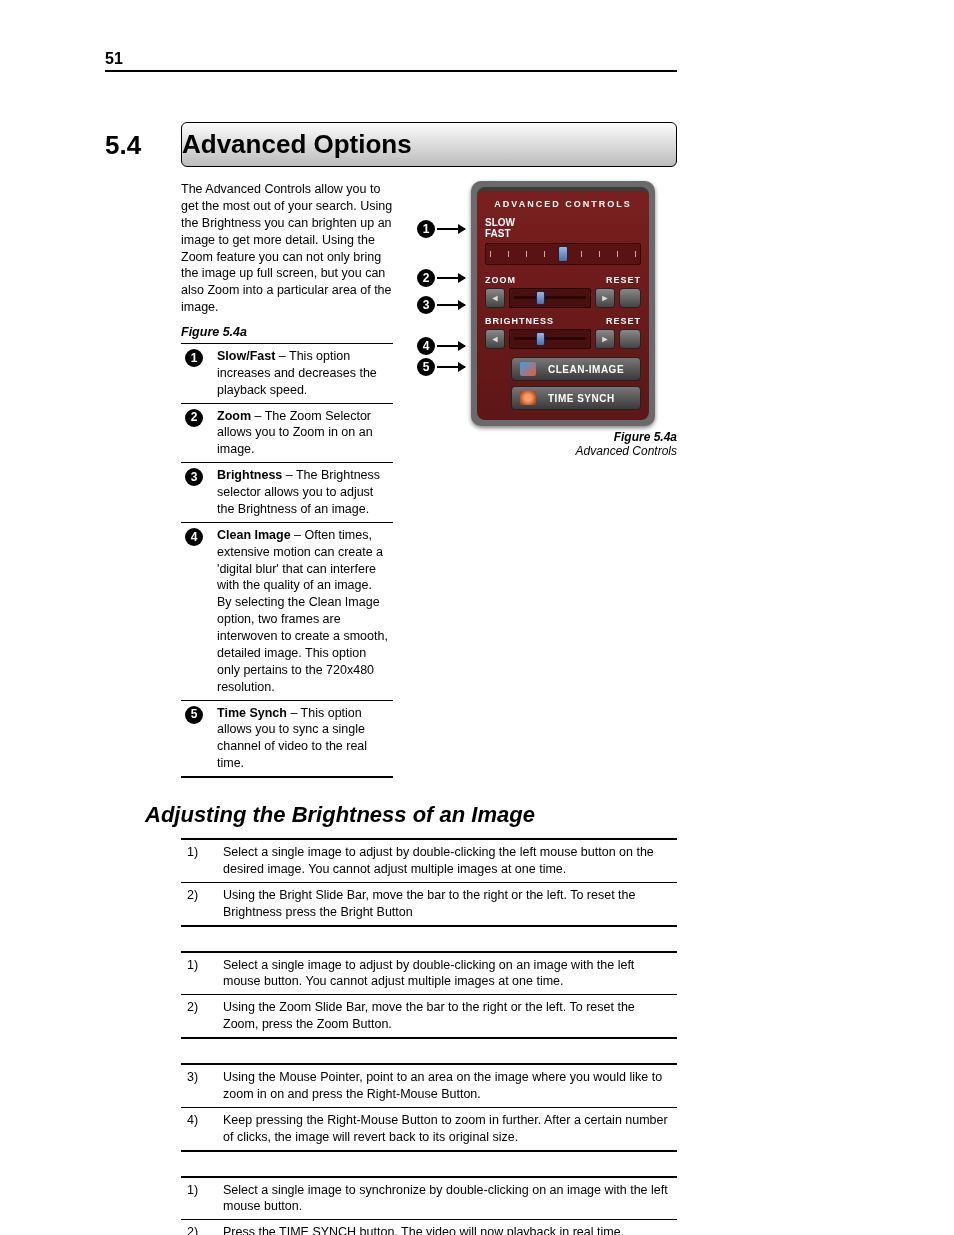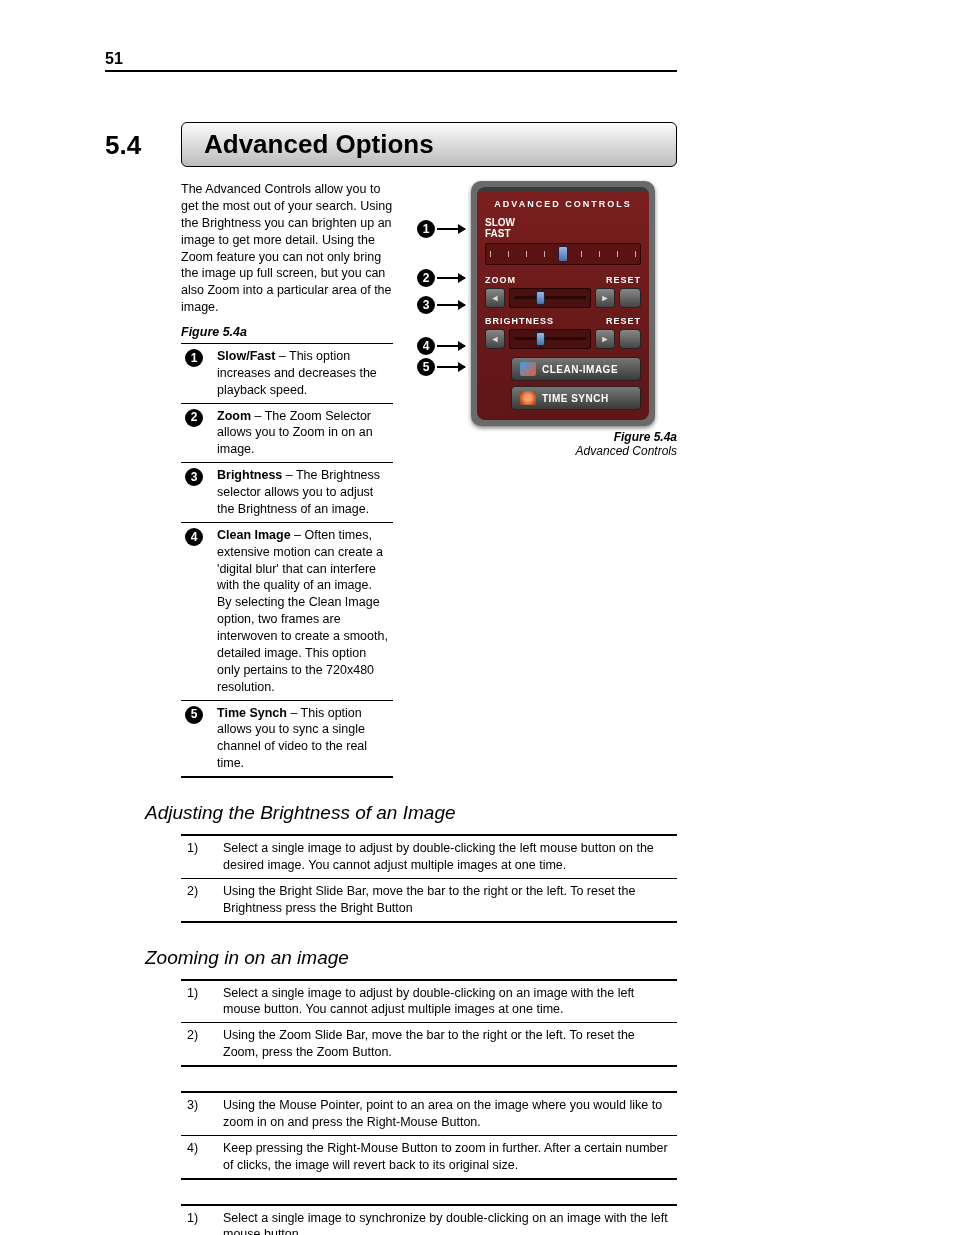--- a/index.html
+++ b/index.html
@@ -36,21 +36,21 @@
     font-weight:bold;
     padding-top:8px;
     width:58px;
     flex:none;
   }
   .section-title-box{
     flex:1;
     background:linear-gradient(#fcfcfc,#d5d5d5 60%,#bcbcbc);
     border:1px solid #000;
     border-radius:6px;
-    padding:6px 22px;
+    padding:6px 0;
   }
   .section-title-box h2{
     margin:0;
     font-size:26px;
     font-weight:bold;
   }
   .intro-row{
     display:flex;
     gap:24px;
     margin-left:76px;
@@ -169,21 +169,21 @@
     flex:1;height:18px;background:#4a1010;border:1px solid #200;border-radius:2px;position:relative;
   }
   .slider-track .bar{position:absolute;top:7px;left:4px;right:4px;height:3px;background:#2a0606;}
   .slider-track .knob2{
     position:absolute;left:32%;top:2px;width:7px;height:12px;background:linear-gradient(#99b7e8,#4a6fa8);border:1px solid #223;border-radius:2px;
   }
   .reset-btn{
     width:20px;height:18px;background:linear-gradient(#888,#444);border:1px solid #222;border-radius:4px;
   }
   .wide-btn{
-    display:flex;align-items:center;gap:6px;
+    display:flex;align-items:center;gap:12px;
     background:linear-gradient(#777,#3a3a3a);
     border:1px solid #222;border-radius:4px;
     color:#fff;font-size:10px;font-weight:bold;letter-spacing:.5px;
     padding:4px 8px;margin:5px 0 0 26px;
   }
   .wide-btn .ic{
     width:16px;height:14px;border-radius:2px;display:inline-block;
   }
   .ic-clean{background:linear-gradient(135deg,#3aa0e8,#e85a3a);}
   .ic-time{background:radial-gradient(circle,#ff9c6a 30%,#b04a1a 80%);}
@@ -192,22 +192,22 @@
   }
   .fig-below .b{font-weight:bold;font-style:italic;}
   .fig-below .i{font-style:italic;}
   
   .sub{
     margin-left:40px;
     margin-top:24px;
   }
   .sub h3{
     font-style:italic;
-    font-weight:normal;
-    font-size:19px;
+    font-weight:bold;
+    font-size:22px;
     margin:0 0 10px 0;
   }
   .steps{
     width:100%;
     border-collapse:collapse;
     font-size:12.5px;
     margin-left:36px;
     width:calc(100% - 36px);
     border-top:2px solid #000;
     border-bottom:2px solid #000;
@@ -362,21 +362,20 @@
           </tr>
           <tr>
             <td>2)</td>
             <td>Using the Bright Slide Bar, move the bar to the right or the left. To reset the Brightness press the Bright Button</td>
           </tr>
         </tbody>
       </table>
   </div>
 
   <div class="sub">
-    <h3>Zooming in on an image</h3>
     <table class="steps">
         <tbody id="sub2-body">
           <tr>
             <td>1)</td>
             <td>Select a single image to adjust by double-clicking on an image with the left mouse button. You cannot adjust multiple images at one time.</td>
           </tr>
           <tr>
             <td>2)</td>
             <td>Using the Zoom Slide Bar, move the bar to the right or the left. To reset the Zoom, press the Zoom Button.</td>
           </tr>

